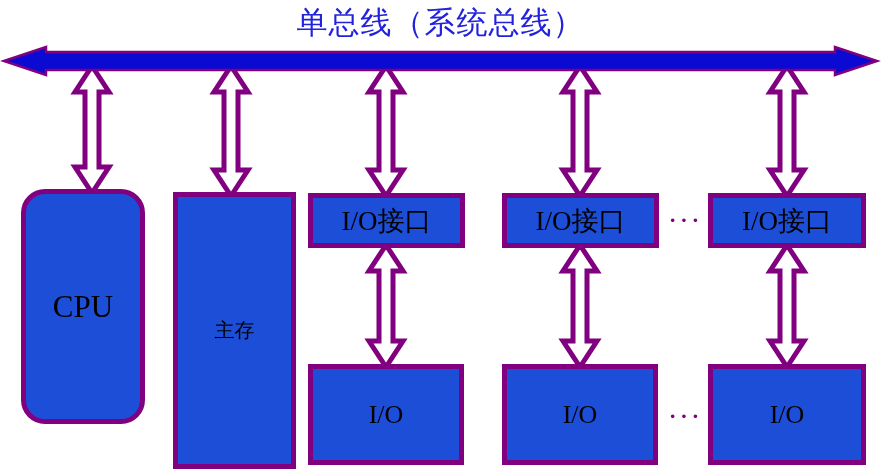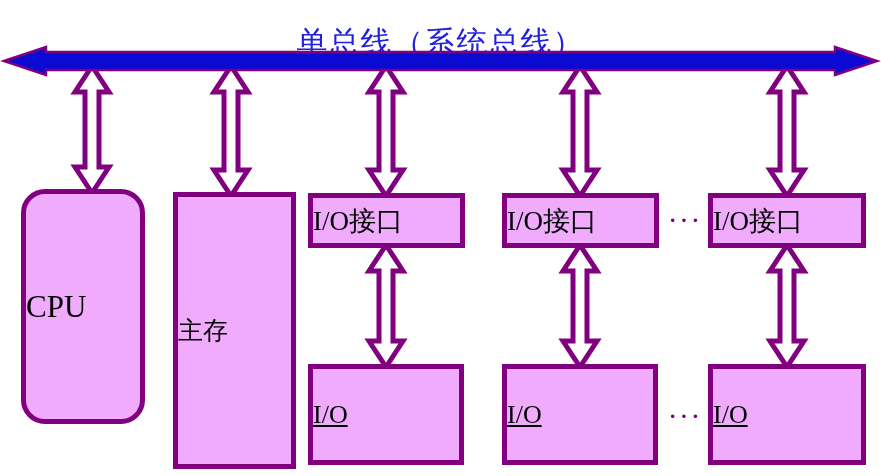--- a/index.html
+++ b/index.html
@@ -16,44 +16,43 @@
     font-family:"Liberation Serif","DejaVu Serif",serif;
     overflow:hidden;
   }
   .title{
     position:absolute;left:0;top:2px;width:881px;
     text-align:center;
     font-size:31px;
     letter-spacing:1px;
     color:var(--title-blue);
     white-space:nowrap;
-    margin-top:20px;
   }
   svg.wires{position:absolute;left:0;top:0;width:881px;height:476px;}
   .box{
     position:absolute;
     box-sizing:border-box;
     border:5px solid var(--purple);
-    background:#f0abfc;
+    background:#1d4ed8;
     display:flex;
-    align-items:flex-start;
+    align-items:center;
     justify-content:center;
     flex-direction:column;
     color:var(--ink);
     text-align:center;
   }
   .box-cpu{left:21px;top:189px;width:124px;height:235px;font-size:31px;border-radius:24px;}
-  .box-mem{left:173px;top:192px;width:123px;height:277px;font-size:25px;}
+  .box-mem{left:173px;top:192px;width:123px;height:277px;font-size:20px;}
   .box-if1{left:308px;top:193px;width:157px;height:55px;font-size:27px;}
   .box-if2{left:502px;top:193px;width:157px;height:55px;font-size:27px;}
   .box-if3{left:708px;top:193px;width:158px;height:55px;font-size:27px;}
   .box-dev1{left:308px;top:364px;width:156px;height:101px;font-size:26px;line-height:1.3;}
   .box-dev2{left:502px;top:364px;width:156px;height:101px;font-size:26px;line-height:1.3;}
   .box-dev3{left:708px;top:364px;width:158px;height:101px;font-size:26px;line-height:1.3;}
-  .dev-line{display:block;white-space:nowrap;text-decoration:underline;}
+  .dev-line{display:block;white-space:nowrap;}
   .italic{font-style:italic;}
   .dots{
     position:absolute;
     width:44px;height:28px;
     color:var(--purple);
     font-size:22px;
     font-weight:bold;
     letter-spacing:4px;
     text-align:center;
     line-height:28px;

